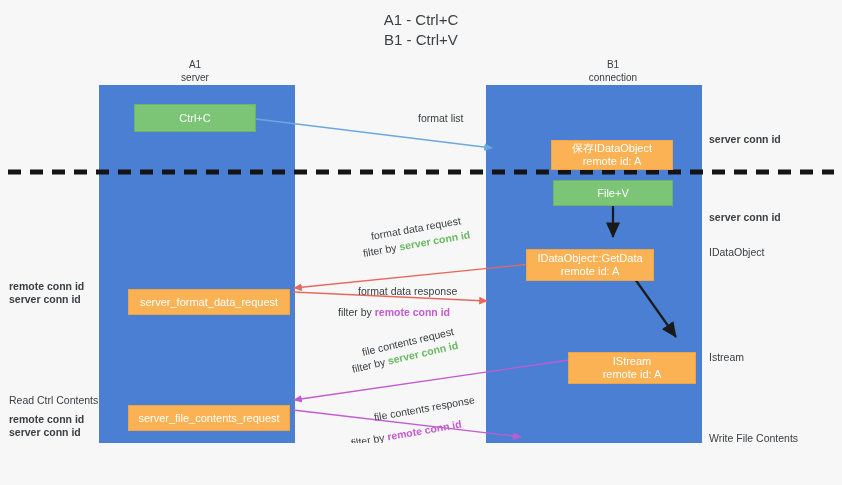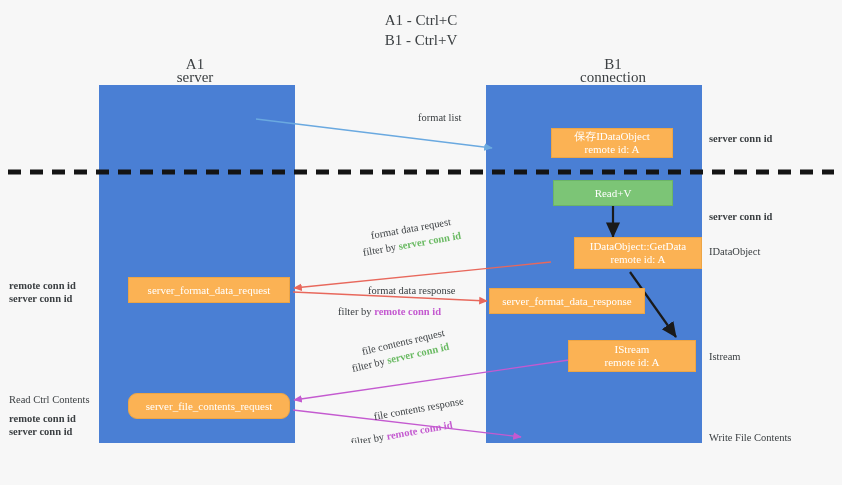--- a/index.html
+++ b/index.html
@@ -5,40 +5,40 @@
   html, body {
     margin: 0;
     padding: 0;
     background: #f7f7f7;
   }
   #stage {
     position: relative;
     width: 842px;
     height: 443px;
     background: #f7f7f7;
-    font-family: Liberation Serif, serif;
+    font-family: Liberation Sans, sans-serif;
     overflow: hidden;
   }
   
   .title {
     position: absolute;
     left: 0;
     top: 10px;
     width: 842px;
     text-align: center;
     font-size: 15px;
     color: #3c4043;
     line-height: 20px;
     white-space: pre;
   }
   
   .col-head {
     position: absolute;
     text-align: center;
-    font-size: 15px;
+    font-size: 10px;
     color: #3c4043;
     line-height: 13px;
   }
   .col-head .l1 { display: block; }
   .col-head .l2 { display: block; }
 
   
   .lane {
     position: absolute;
     background: #4a7fd4;
@@ -51,21 +51,21 @@
     flex-direction: column;
     align-items: center;
     justify-content: center;
     color: #ffffff;
     font-size: 11px;
     line-height: 13px;
     text-align: center;
     border: 1px solid rgba(0,0,0,0.12);
   }
   .box.green { background: #7cc576; border-color: #6cb566; }
-  .box.orange { background: #fbb254; border-color: #eda545; }
+  .box.orange { background: #fbb254; border-color: #eda545; margin-top: 12px; }
   .box .ln { display: block; white-space: nowrap; }
 
   
   .lbl {
     position: absolute;
     font-size: 10.5px;
     color: #3c4043;
     line-height: 14px;
     white-space: nowrap;
   }
@@ -131,63 +131,63 @@
 
     <path d="M551,262 L294,288" stroke="#e8685c" stroke-width="1.3" fill="none" marker-end="url(#ah-red)"></path>
 
     <path d="M293,292 L487,301" stroke="#e8685c" stroke-width="1.3" fill="none" marker-end="url(#ah-red)"></path>
 
     <path d="M569,360 L294,400" stroke="#c45ad0" stroke-width="1.3" fill="none" marker-end="url(#ah-mag)"></path>
 
     <path d="M293,410 L521,437" stroke="#c45ad0" stroke-width="1.3" fill="none" marker-end="url(#ah-mag)"></path>
   </svg>
 
+  <div class="box green" style="left:134px; top:104px; width:122px; height:28px;">
+    <span class="ln">Ctrl+C</span>
+  </div>
 
   <div class="box orange" style="left:551px; top:128px; width:122px; height:30px;">
     <span class="ln">保存IDataObject</span>
     <span class="ln">remote id: A</span>
   </div>
 
   <div class="box green" style="left:553px; top:180px; width:120px; height:26px;">
-    <span class="ln">Read+V</span>
-  </div>
-
-  <div class="box orange" style="left:574px; top:237px; width:128px; height:32px;">
+    <span class="ln">File+V</span>
+  </div>
+
+  <div class="box orange" style="left:526px; top:237px; width:128px; height:32px;">
     <span class="ln">IDataObject::GetData</span>
     <span class="ln">remote id: A</span>
   </div>
 
   <div class="box orange" style="left:128px; top:277px; width:162px; height:26px;">
     <span class="ln">server_format_data_request</span>
   </div>
 
-  <div class="box orange" style="left:489px; top:288px; width:156px; height:26px;">
-    <span class="ln">server_format_data_response</span>
-  </div>
 
   <div class="box orange" style="left:568px; top:340px; width:128px; height:32px;">
     <span class="ln">IStream</span>
     <span class="ln">remote id: A</span>
   </div>
 
-  <div class="box orange" style="left:128px; top:393px; width:162px; height:26px;border-radius:9px;">
+  <div class="box orange" style="left:128px; top:393px; width:162px; height:26px;">
     <span class="ln">server_file_contents_request</span>
   </div>
 
 
   <div class="lbl" style="left:374px; top:111px;margin-left:44px;">format list</div>
 
   <div class="lbl rot-a" style="left:371px; top:229px;">
     <span>format data request</span>
   </div>
   <div class="lbl rot-a" style="left:363px; top:246px;">
     <span>filter by </span><span class="green-t">server conn id</span>
   </div>
 
-  <div class="lbl" style="left:368px; top:284px;">format data response</div>
+  <div class="lbl" style="left:358px; top:284px;">format data response</div>
   <div class="lbl" style="left:338px; top:305px;">
     <span>filter by </span><span class="magenta-t">remote conn id</span>
   </div>
 
   <div class="lbl rot-b" style="left:362px; top:345px;">
     <span>file contents request</span>
   </div>
   <div class="lbl rot-b" style="left:352px; top:362px;">
     <span>filter by </span><span class="green-t">server conn id</span>
   </div>

